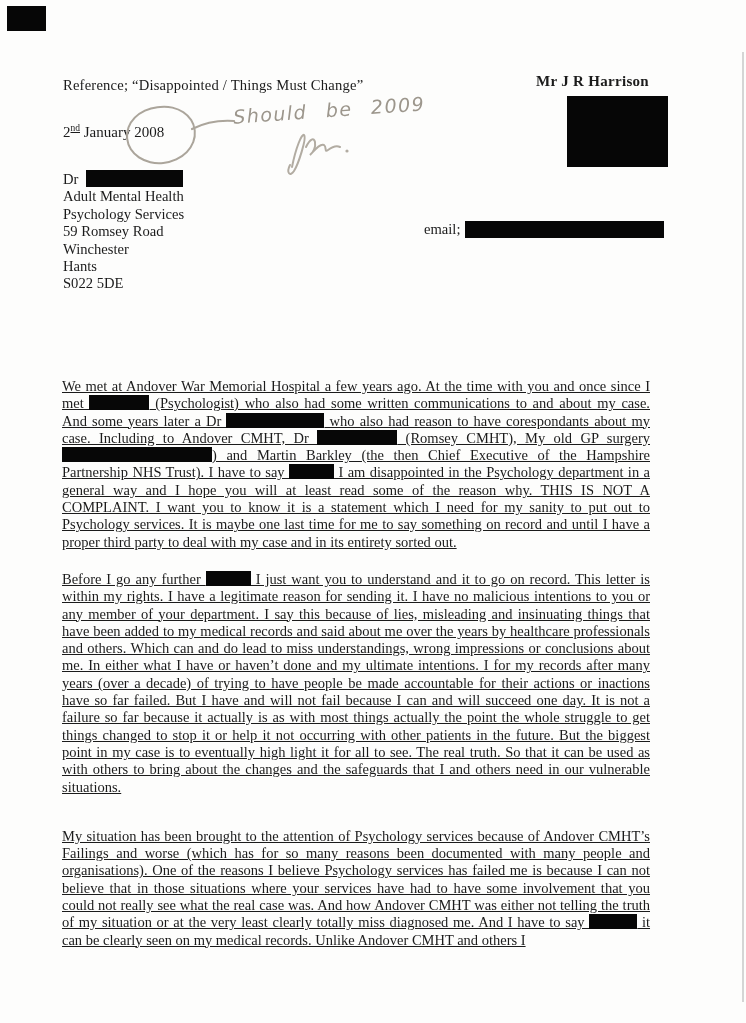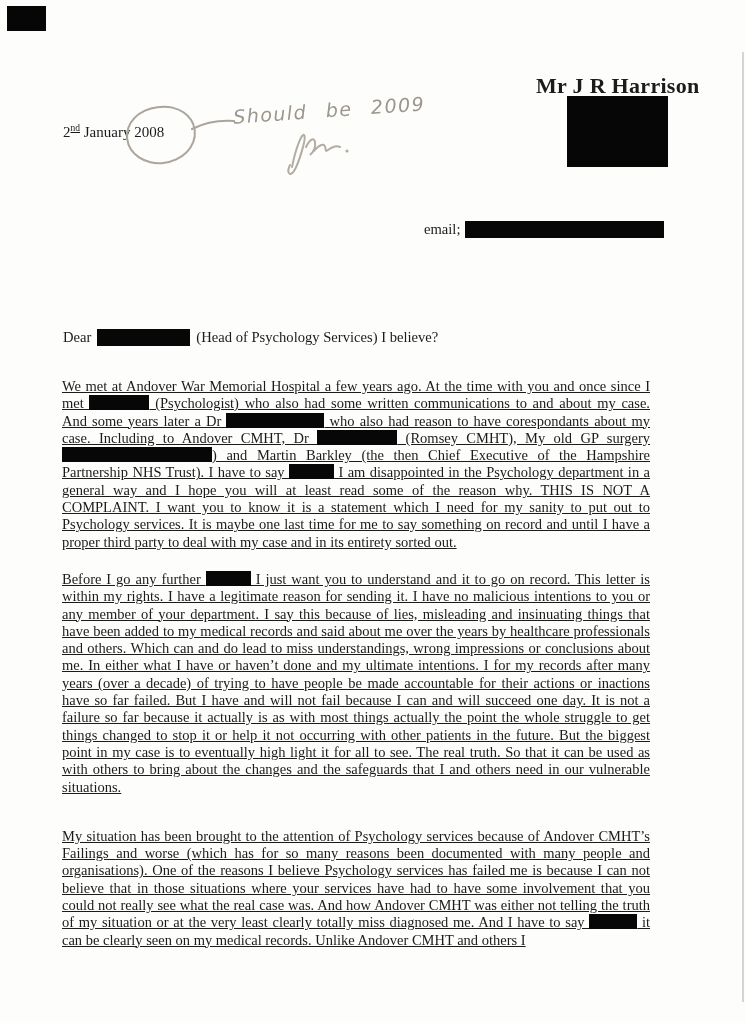--- a/index.html
+++ b/index.html
@@ -16,21 +16,21 @@
     display:inline-block;
     background:#070707;
     height:15px;
     vertical-align:-2px;
   }
   .block-redact{position:absolute;background:#060606;}
   .corner-redact{left:7px;top:6px;width:39px;height:25px;}
   .big-redact{left:567px;top:96px;width:101px;height:71px;}
   
   .ref{position:absolute;left:63px;top:77px;font-size:14.6px;letter-spacing:.2px;}
-  .author{position:absolute;left:536px;top:73px;font-size:22px;font-weight:bold;letter-spacing:.3px;}
+  .author{position:absolute;left:536px;top:73px;font-size:15px;font-weight:bold;letter-spacing:.3px;}
   
   .date{position:absolute;left:63px;top:123px;font-size:15px;}
   .date sup{font-size:9.5px;text-decoration:underline;}
   .pencil-circle{
     position:absolute;left:126px;top:106px;width:66px;height:54px;
     border:2px solid #aba59b;border-radius:50% 48% 52% 50%;
     transform:rotate(-6deg);
   }
   .annotation{
     position:absolute;left:233px;top:99px;
@@ -65,44 +65,51 @@
     background:#b4b4b4;opacity:.55;
   }
 </style>
 </head>
 <body>
 
 <div class="page">
 
   <div class="block-redact corner-redact"></div>
 
+  <div class="ref">Reference; “Disappointed / Things Must Change”</div>
   <div class="author">Mr J R Harrison</div>
 
   <div class="block-redact big-redact"></div>
 
   <div class="date"><span>2</span><sup>nd</sup><span> January 2008</span></div>
 
   <div class="pencil-circle"></div>
 
   <svg class="pencil-svg" width="240" height="95" viewBox="0 0 240 95">
     <path d="M12,34 C26,27 40,25 54,26" fill="none" stroke="#aba59b" stroke-width="2.2" stroke-linecap="round"></path>
     <path d="M112,72 C116,52 122,38 124,40 C127,43 118,70 114,76 C110,82 106,78 110,70 M126,52 C130,44 134,42 135,47 C136,52 133,58 130,60 C134,56 140,48 144,50 C147,52 144,58 148,55 C152,52 156,50 160,52" fill="none" stroke="#b2aca2" stroke-width="2" stroke-linecap="round"></path>
     <circle cx="167" cy="56" r="1.6" fill="#b2aca2"></circle>
   </svg>
 
   <div class="annotation">Should be 2009</div>
 
+  <div class="addr">
+    <div><span>Dr</span><span class="redact"></span></div>
+    <div>Adult Mental Health</div>
+    <div>Psychology Services</div>
+    <div>59 Romsey Road</div>
+    <div>Winchester</div>
+    <div>Hants</div>
+    <div>S022 5DE</div>
+  </div>
 
   <div class="email-row">
     <span>email;</span><span class="redact"></span>
   </div>
 
-  <div class="dear">
-    <span>Dear</span><span class="redact"></span><span>(Head of Psychology Services) I believe?</span>
-  </div>
 
   <div class="body" id="letter-body">
       <p>We met at Andover War Memorial Hospital a few years ago. At the time with you and once since I met <span class="redact" style="width: 60px;"></span> (Psychologist) who also had some written communications to and about my case. And some years later a Dr <span class="redact" style="width: 98px;"></span> who also had reason to have corespondants about my case. Including to Andover CMHT, Dr <span class="redact" style="width: 80px;"></span> (Romsey CMHT), My old GP surgery <span class="redact" style="width: 150px;"></span>) and Martin Barkley (the then Chief Executive of the Hampshire Partnership NHS Trust). I have to say <span class="redact" style="width: 45px;"></span> I am disappointed in the Psychology department in a general way and I hope you will at least read some of the reason why. THIS IS NOT A COMPLAINT. I want you to know it is a statement which I need for my sanity to put out to Psychology services. It is maybe one last time for me to say something on record and until I have a proper third party to deal with my case and in its entirety sorted out.</p>
       <p>Before I go any further <span class="redact" style="width: 45px;"></span> I just want you to understand and it to go on record. This letter is within my rights. I have a legitimate reason for sending it. I have no malicious intentions to you or any member of your department. I say this because of lies, misleading and insinuating things that have been added to my medical records and said about me over the years by healthcare professionals and others. Which can and do lead to miss understandings, wrong impressions or conclusions about me. In either what I have or haven’t done and my ultimate intentions. I for my records after many years (over a decade) of trying to have people be made accountable for their actions or inactions have so far failed. But I have and will not fail because I can and will succeed one day. It is not a failure so far because it actually is as with most things actually the point the whole struggle to get things changed to stop it or help it not occurring with other patients in the future. But the biggest point in my case is to eventually high light it for all to see. The real truth. So that it can be used as with others to bring about the changes and the safeguards that I and others need in our vulnerable situations.</p>
       <p>My situation has been brought to the attention of Psychology services because of Andover CMHT’s Failings and worse (which has for so many reasons been documented with many people and organisations).  One of the reasons I believe Psychology services has failed me is because I can not believe that in those situations where your services have had to have some involvement that you could not really see what the real case was. And how Andover CMHT was either not telling the truth of my situation or at the very least clearly totally miss diagnosed me.  And I have to say <span class="redact" style="width: 48px;"></span> it can be clearly seen on my medical records. Unlike Andover CMHT and others I</p>
     </div>
 
   <div class="scan-edge"></div>
 
 </div>

